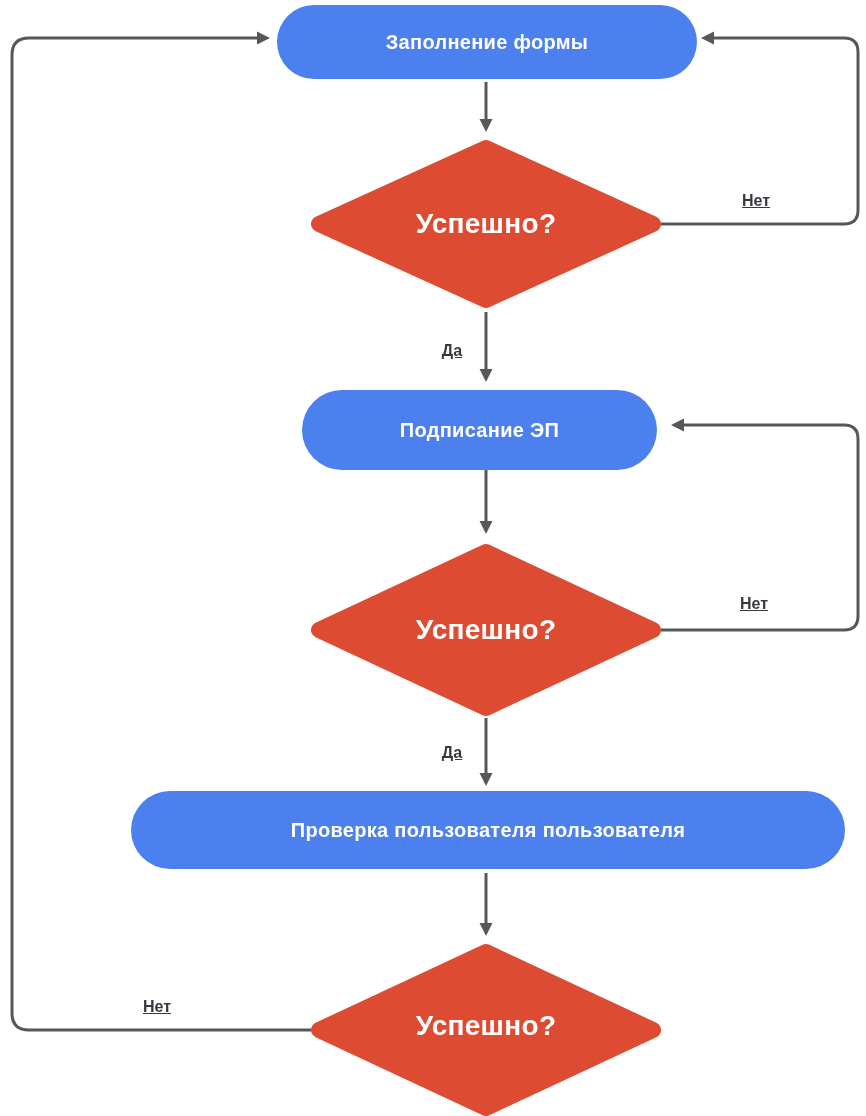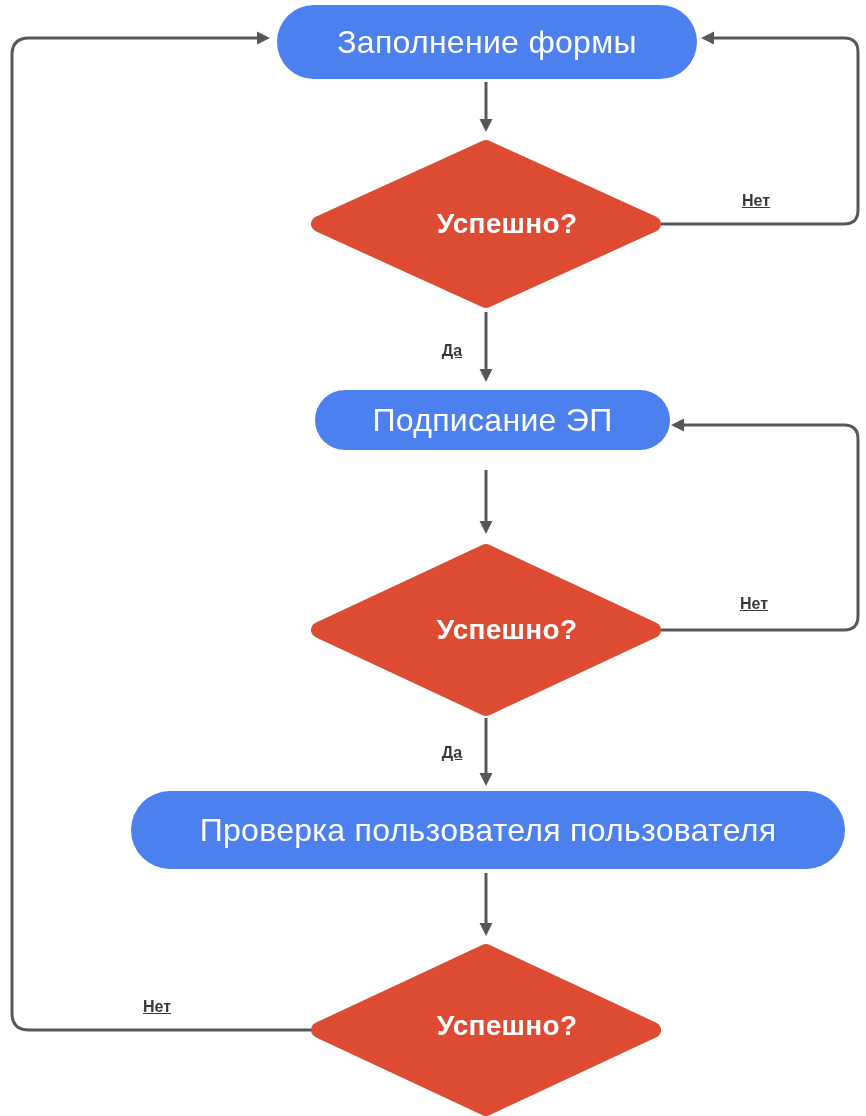--- a/index.html
+++ b/index.html
@@ -21,29 +21,28 @@
   .connectors{position:absolute;left:0;top:0;}
   .edge{fill:none;stroke:var(--line);stroke-width:3;}
   .diamond{fill:var(--red);stroke:var(--red);stroke-width:16;stroke-linejoin:round;}
   #arrowhead path{fill:var(--line);}
   .process{
     position:absolute;
     background:var(--blue);
     border-radius:999px;
     display:flex;align-items:center;justify-content:center;
     color:var(--node-text);
-    font-weight:normal;font-size:32px;letter-spacing:.3px;
+    font-weight:bold;font-size:20px;letter-spacing:.3px;
     text-align:center;
   }
   .diamond-label{
     position:absolute;transform:translate(-50%,-50%);
     color:var(--node-text);
     font-weight:bold;font-size:28px;letter-spacing:.3px;
     white-space:nowrap;
-    margin-left:21px;
   }
   .edge-label{
     position:absolute;transform:translate(-50%,-50%);
     color:var(--edge-label);
     font-size:16px;font-weight:600;
     white-space:nowrap;
     text-decoration:underline;
   }
 </style>
 </head>
@@ -72,21 +71,21 @@
 
     <path class="diamond" d="M319 224 L486 148 L653 224 L486 300 Z"></path>
     <path class="diamond" d="M319 630 L486 552 L653 630 L486 708 Z"></path>
     <path class="diamond" d="M319 1030 L486 952 L653 1030 L486 1108 Z"></path>
   </svg>
 
   <div class="process" style="left:277px;top:5px;width:420px;height:74px;">
     <span>Заполнение формы</span>
   </div>
 
-  <div class="process" style="left:315px;top:390px;width:355px;height:60px;">
+  <div class="process" style="left:302px;top:390px;width:355px;height:80px;">
     <span>Подписание ЭП</span>
   </div>
 
   <div class="process" style="left:131px;top:791px;width:714px;height:78px;">
     <span>Проверка пользователя пользователя</span>
   </div>
 
   <div class="diamond-label" style="left:486px;top:224px;">Успешно?</div>
   <div class="diamond-label" style="left:486px;top:630px;">Успешно?</div>
   <div class="diamond-label" style="left:486px;top:1026px;">Успешно?</div>

